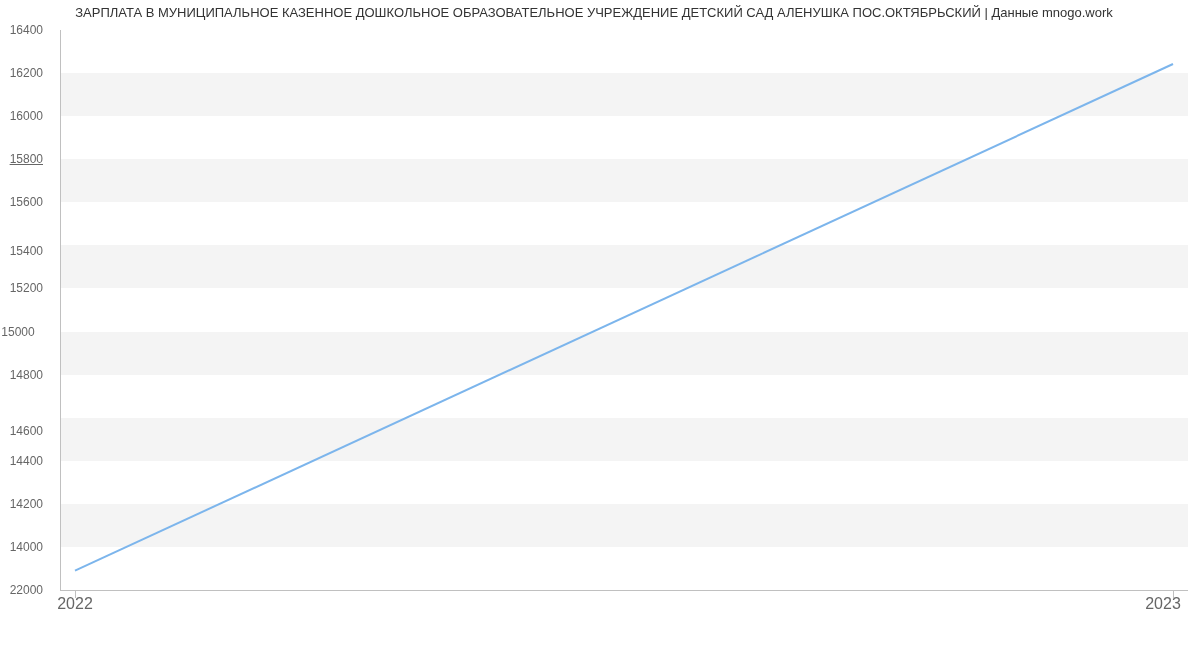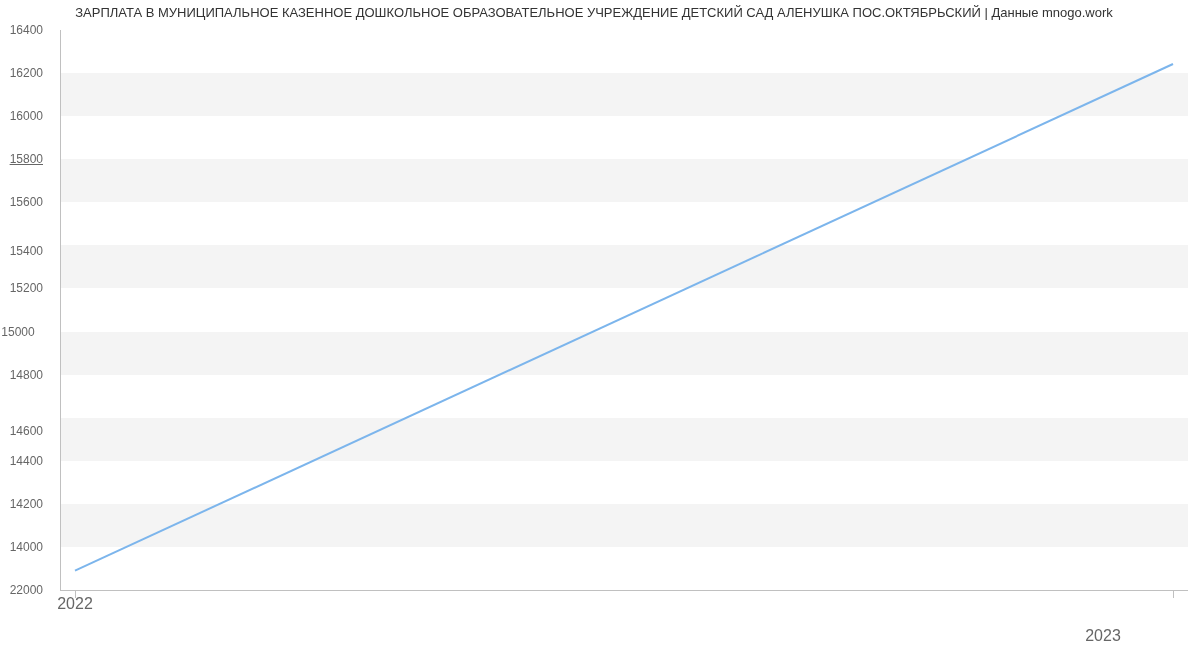--- a/index.html
+++ b/index.html
@@ -105,15 +105,15 @@
     <div class="y-tick-label" style="top: 331.538px; text-align: center;">15000</div>
     <div class="y-tick-label" style="top: 288.462px;">15200</div>
     <div class="y-tick-label" style="top: 251px;">15400</div>
     <div class="y-tick-label" style="top: 202px;">15600</div>
     <div class="y-tick-label" style="top: 159.231px; text-decoration: underline;">15800</div>
     <div class="y-tick-label" style="top: 116.154px;">16000</div>
     <div class="y-tick-label" style="top: 73.0769px;">16200</div>
     <div class="y-tick-label" style="top: 30px;">16400</div>
     <div class="x-tick-label" style="left: 75px;">2022</div>
     <div class="tick-mark" style="left: 74.5px; top: 590px; width: 1px; height: 8px;"></div>
-    <div class="x-tick-label" style="left: 1103px; margin-top: 32px;">2023</div>
+    <div class="x-tick-label" style="left: 1163px;">2023</div>
     <div class="tick-mark" style="left: 1172.5px; top: 590px; width: 1px; height: 8px;"></div>
   </div>
 
 </body></html>

